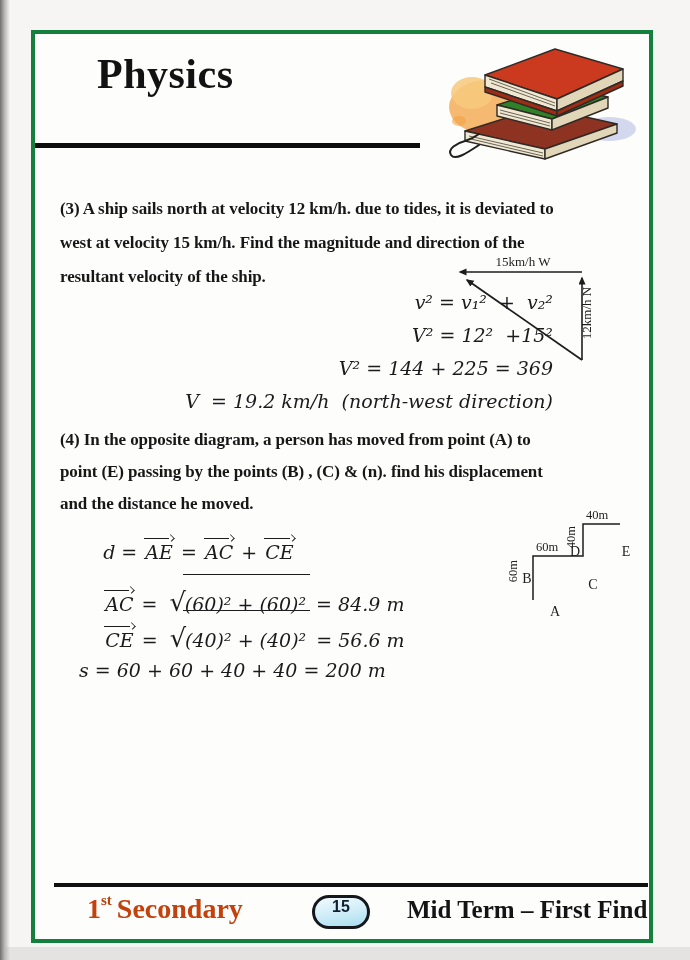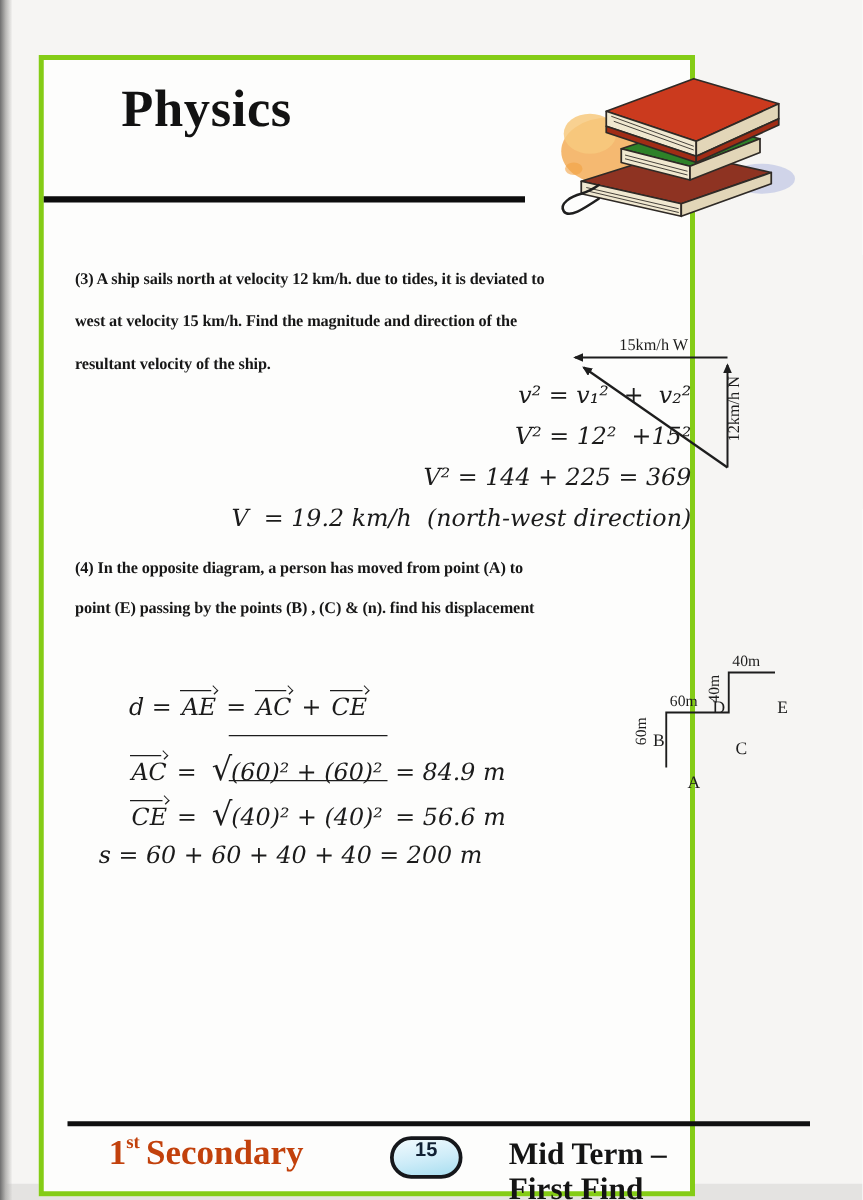--- a/index.html
+++ b/index.html
@@ -7,30 +7,30 @@
   body {
     position:relative; background:#f6f5f3; overflow:hidden;
     font-family:"Liberation Serif", serif; color:#1d1d1d;
   }
   .edge-strip {
     position:absolute; left:0; top:0; width:10px; height:960px; z-index:5;
     background:linear-gradient(90deg,#6f6f6f 0%,#b7b6b4 45%,rgba(255,255,255,0) 100%);
   }
   .bottom-band { position:absolute; left:0; top:947px; width:690px; height:13px; background:#e4e3e1; }
   .frame {
-    position:absolute; left:31px; top:44px; width:525px; height:913px;
-    border:4px solid #84cc16; background:#fdfdfc;
+    position:absolute; left:31px; top:30px; width:622px; height:913px;
+    border:4px solid #15803d; background:#fdfdfc;
   }
   .title {
     position:absolute; left:62px; top:16px; font-size:42px; font-weight:bold;
     letter-spacing:0.5px; color:#121212;
   }
   .title-rule { position:absolute; left:0; top:109px; width:385px; height:5px; background:#0d0d0d; }
   .books { position:absolute; left:410px; top:5px; width:196px; height:126px; }
-  .ptext { position:absolute; font-size:13px; font-weight:bold; letter-spacing:-0.1px; color:#171717; }
+  .ptext { position:absolute; font-size:17px; font-weight:bold; letter-spacing:-0.1px; color:#171717; }
   .p3-text { left:25px; top:158px; line-height:34px; }
   .p4-text { left:25px; top:390px; line-height:32px; }
   .eq {
     position:absolute; font-style:italic; font-size:19px; white-space:pre;
     font-family:"DejaVu Serif","Liberation Serif",serif; color:#1b1b1b;text-align:right;
   }
   .eq * { white-space:pre; }
   .p3-eqs { position:absolute; left:118px; top:252px; width:400px; }
   .p3-eqs .eq { position:static; display:block; height:33px; line-height:33px; }
   .p3-eqs .eq:nth-child(2) { margin-left:16px; }
@@ -126,20 +126,21 @@
     <line x1="132" y1="19" x2="10" y2="19" stroke="#1d1d1d" stroke-width="1.6" marker-end="url(#arr)"></line>
     <line x1="132" y1="107" x2="132" y2="25" stroke="#1d1d1d" stroke-width="1.6" marker-end="url(#arr)"></line>
     <line x1="132" y1="107" x2="17" y2="27" stroke="#1d1d1d" stroke-width="1.8" marker-end="url(#arr)"></line>
     <text x="73" y="13" font-size="13" text-anchor="middle">15km/h W</text>
     <text x="141" y="60" font-size="13" text-anchor="middle" transform="rotate(-90 141 60)">12km/h N</text>
   </svg>
 
   <div class="ptext p4-text">
     <div>(4) In the opposite diagram, a person has moved from point (A) to</div>
     <div>point (E) passing by the points (B) , (C) &amp; (n). find his displacement</div>
+    <div>and the distance he moved.</div>
   </div>
 
   <div class="eq p4eq" style="top:482px">
     <span>d = </span><span class="vec">AE</span><span> = </span><span class="vec">AC</span><span> + </span><span class="vec">CE</span>
   </div>
 
   <div class="eq p4eq" style="top:518px">
     <span class="vec">AC</span><span> =  </span><span class="radical">√</span><span class="sqrt-expr">(60)² + (60)²</span><span> = 84.9 m</span>
   </div>
 

